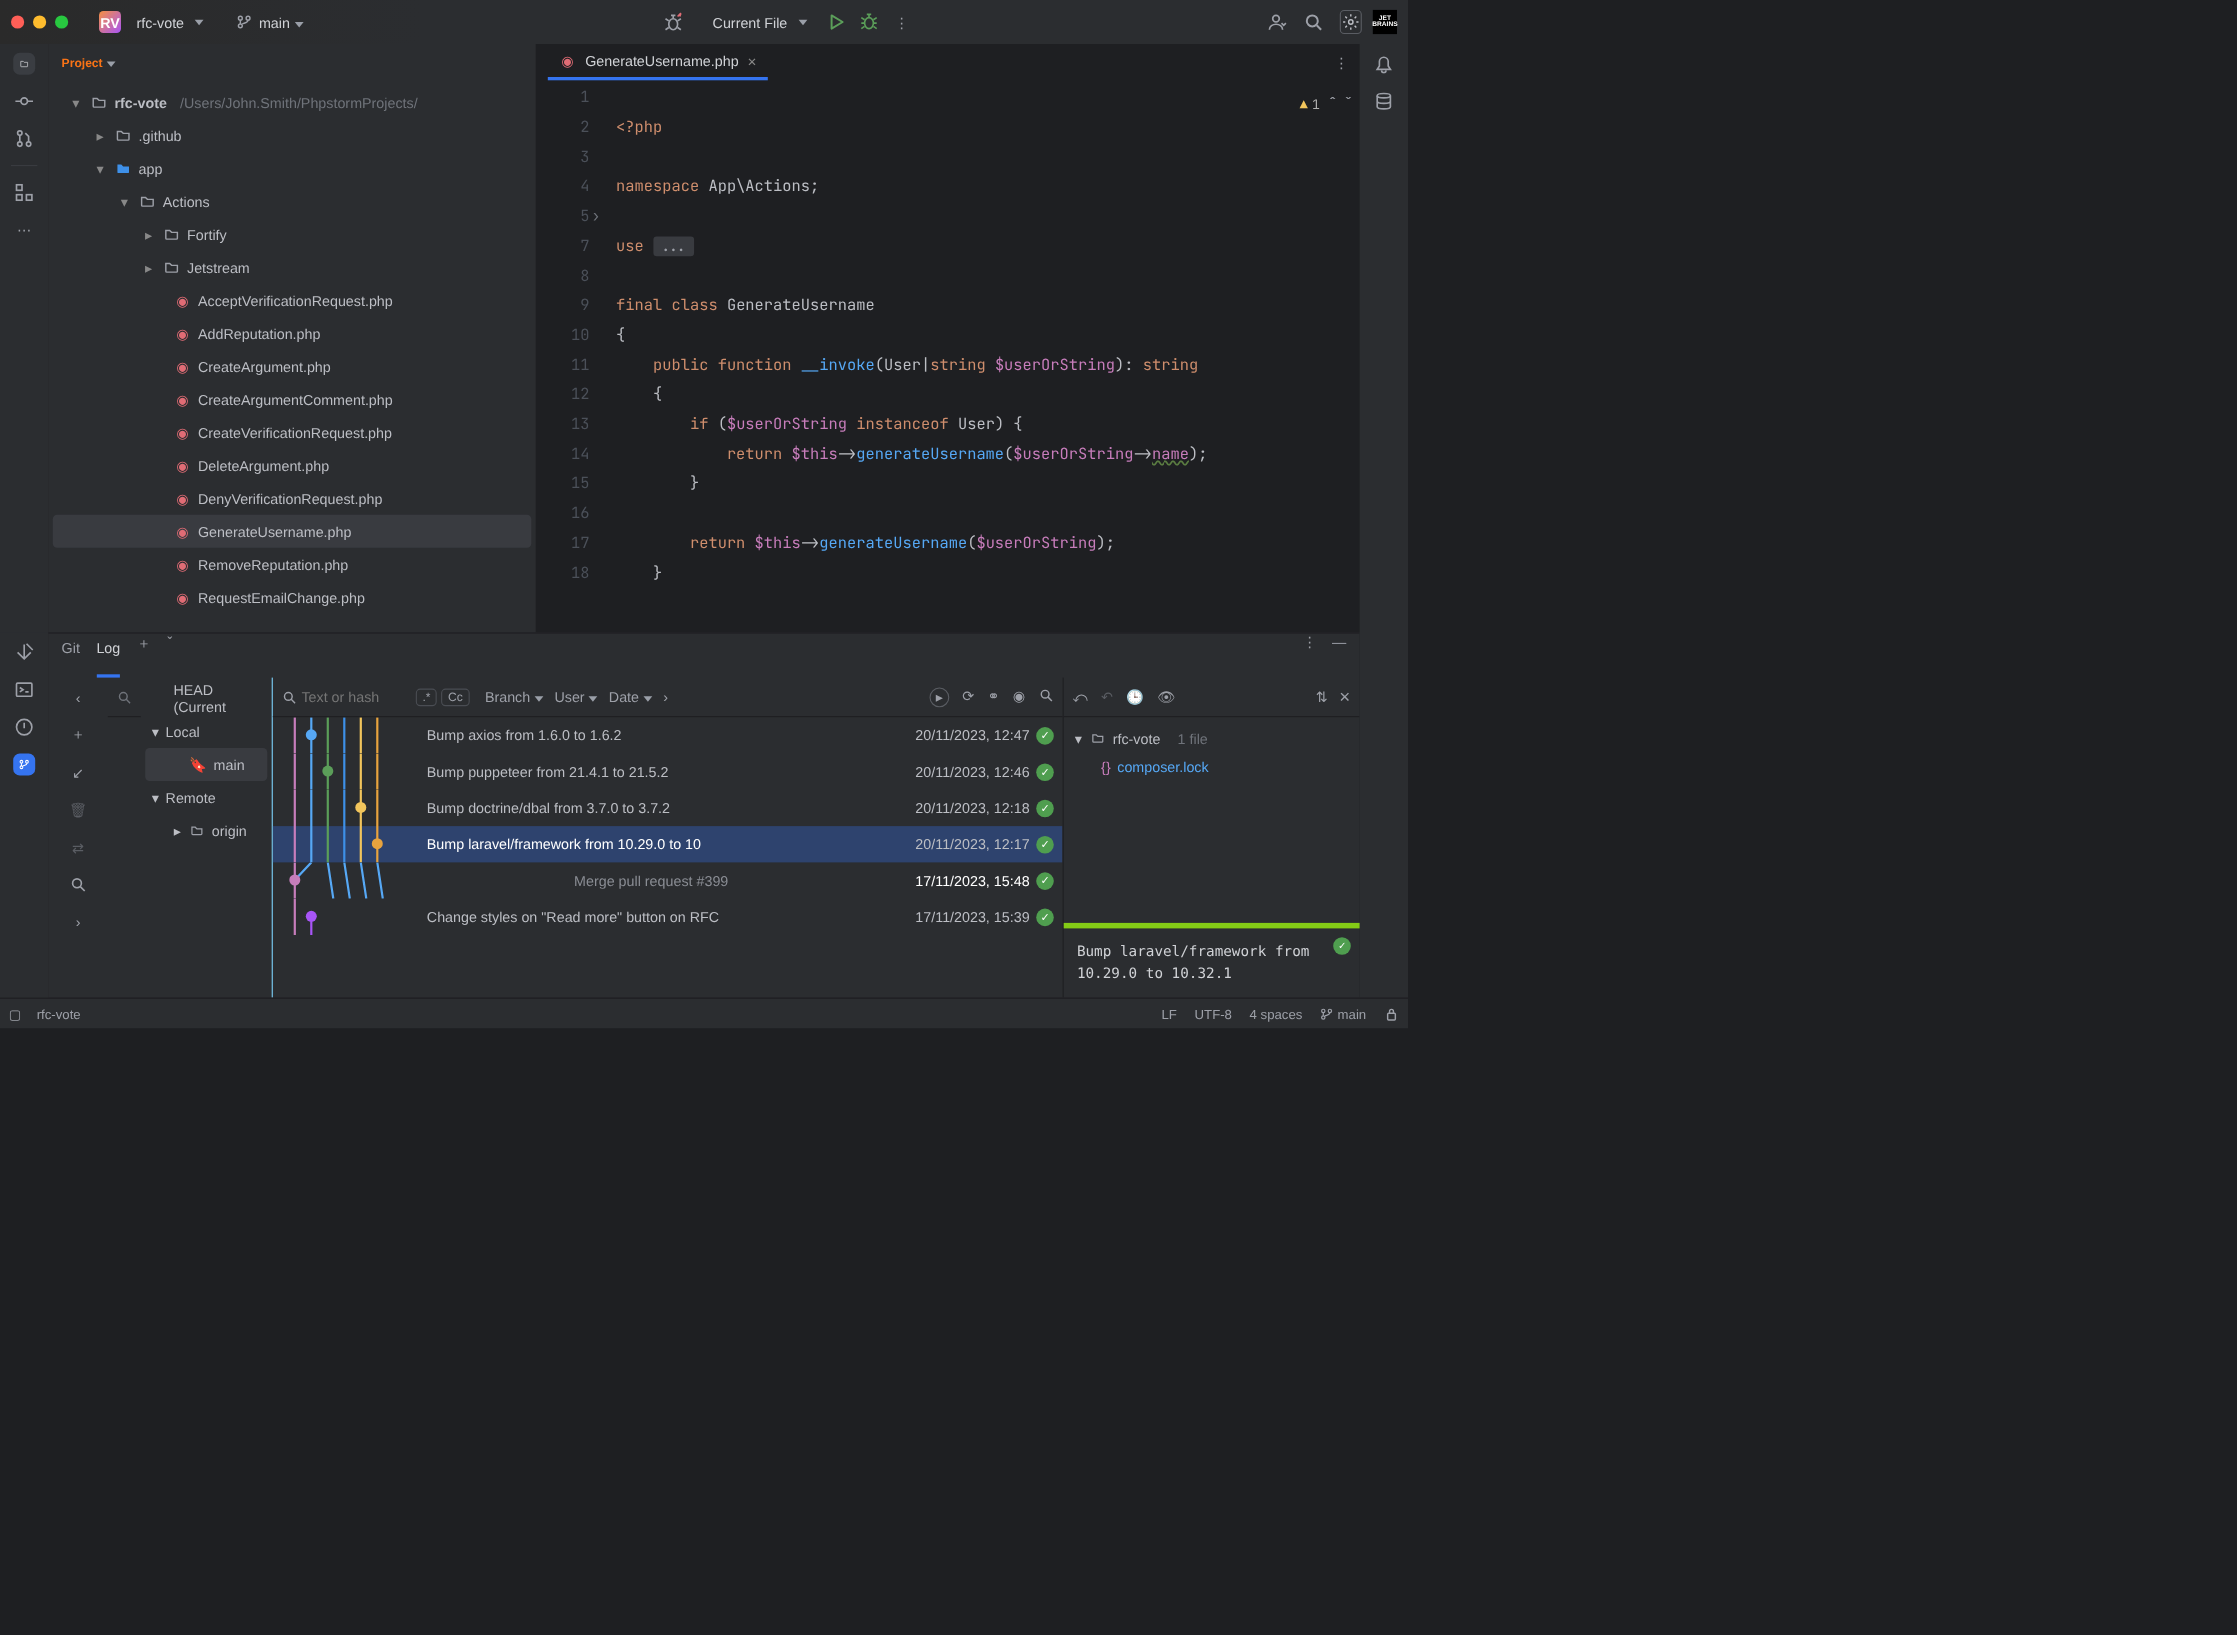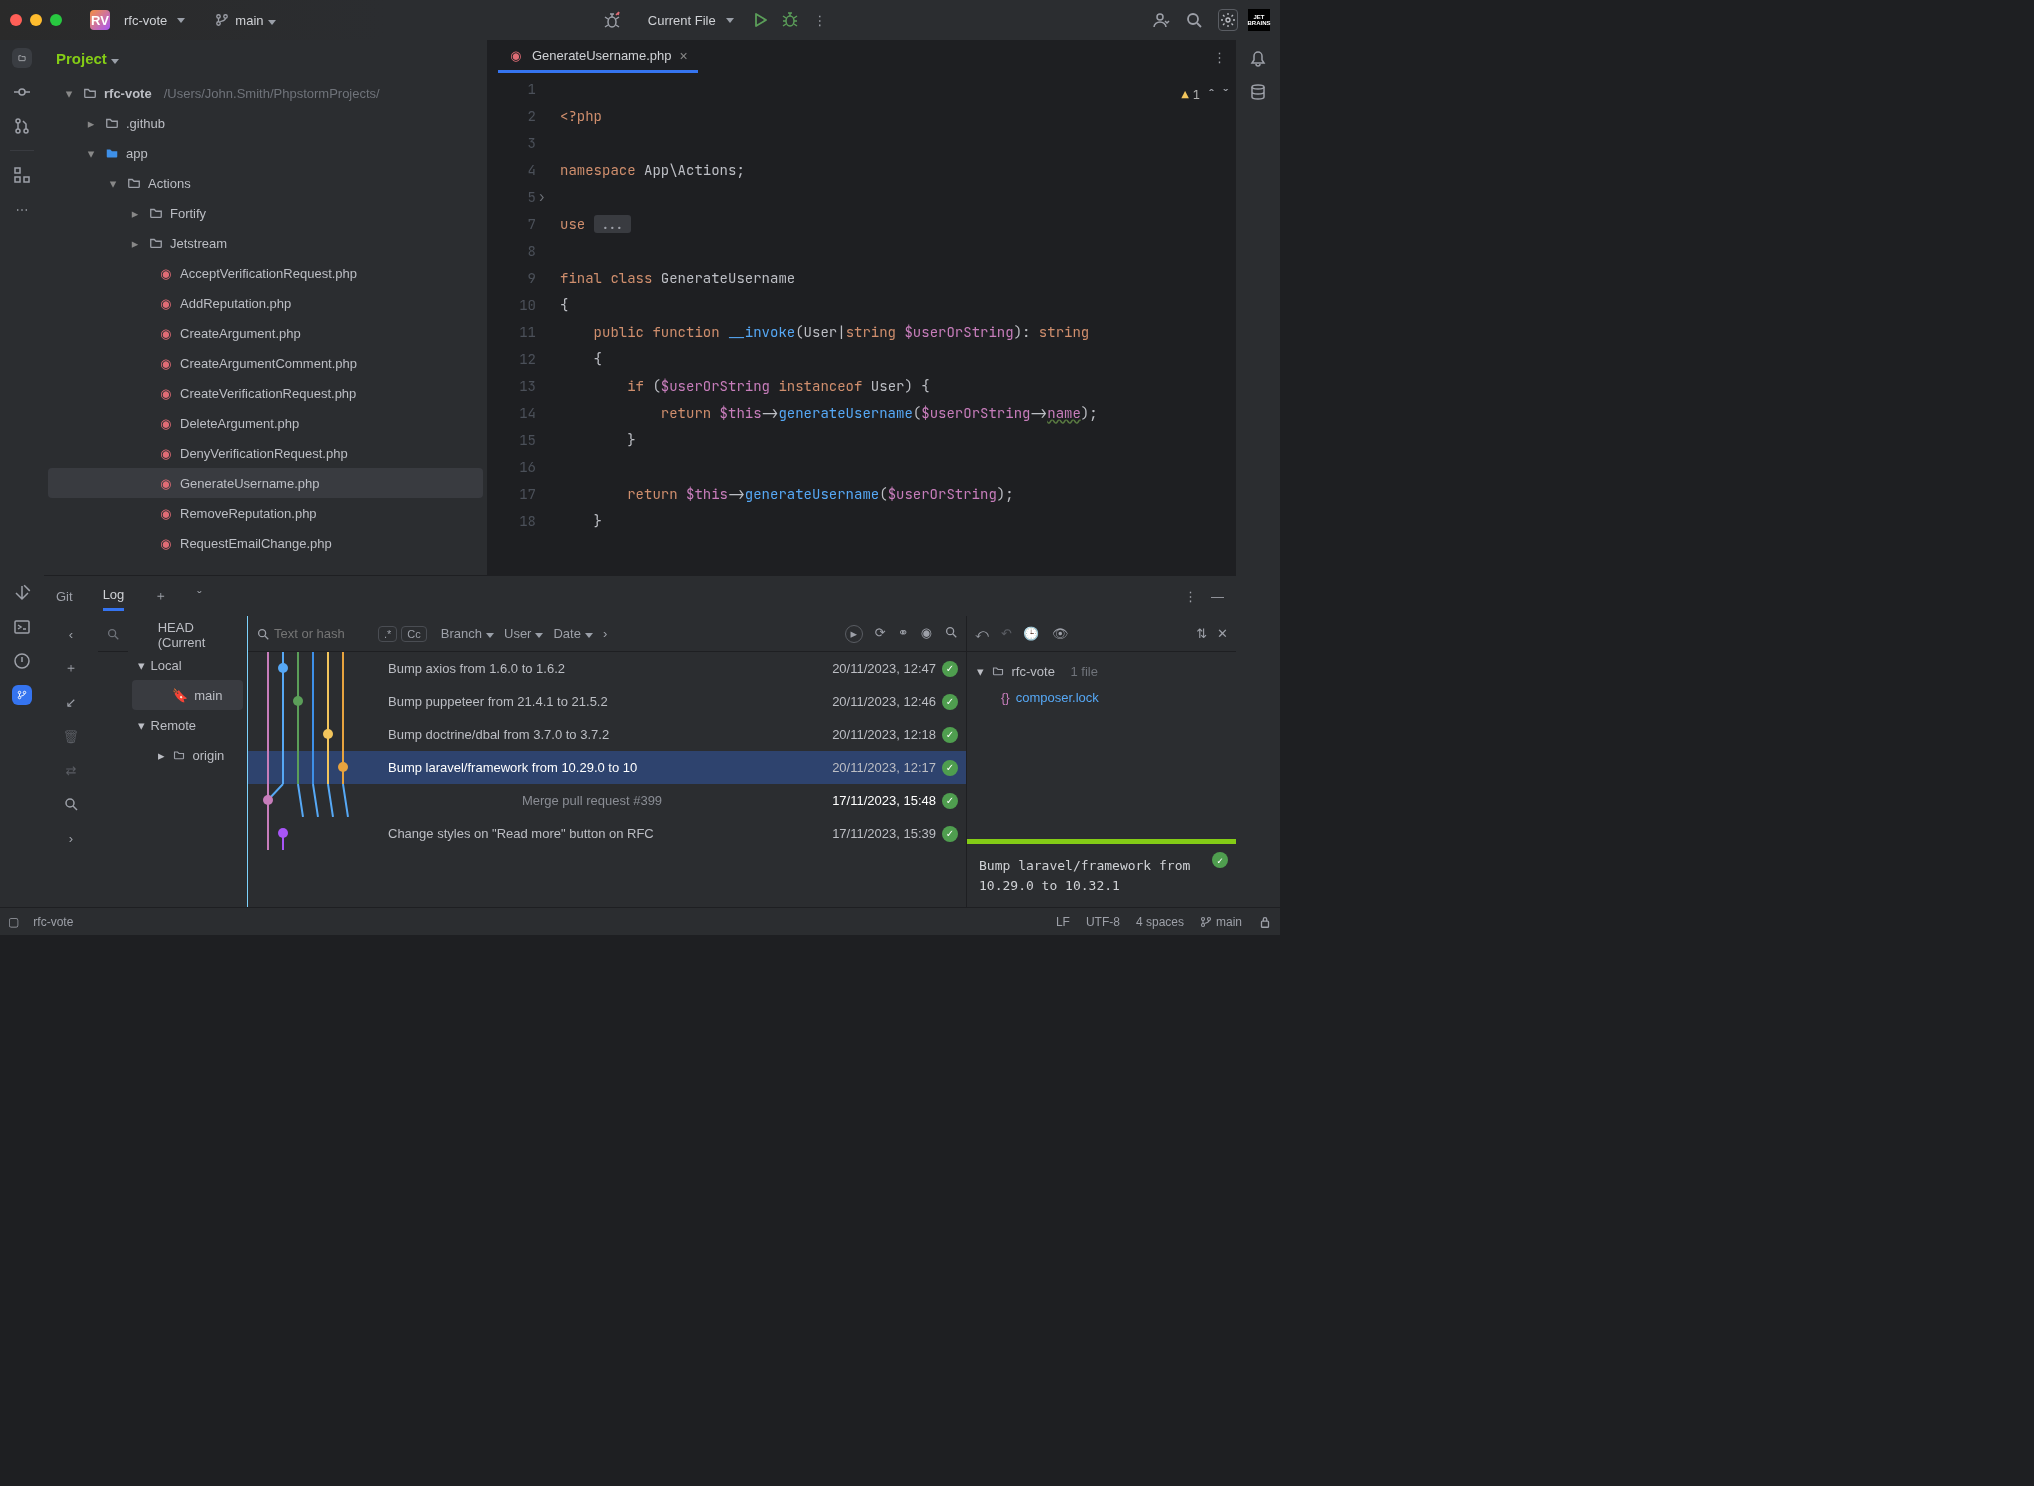--- a/index.html
+++ b/index.html
@@ -21,21 +21,21 @@
 .ico-box{width:22px;height:22px;border:1px solid #5a5d63;border-radius:4px;display:flex;align-items:center;justify-content:center}
 
 .main-row { flex:1; display:flex; min-height:0; }
 .left-strip { width:44px; background:#2b2d30; display:flex; flex-direction:column; align-items:center; padding-top:8px; gap:14px; }
 .left-strip .ico.active{background:#3a3d42;border-radius:6px;padding:6px}
 .right-strip { width:44px; background:#2b2d30; display:flex; flex-direction:column; align-items:center; padding-top:8px; gap:14px; }
 
 .center-col { flex:1; display:flex; flex-direction:column; min-width:0; }
 .upper-row { display:flex; height:535px; }
 .project-panel { width:444px; background:#2b2d30; display:flex; flex-direction:column; border-right:1px solid #1e1f22;}
-.panel-head { height:36px; display:flex; align-items:center; padding:0 12px; font-size:15px; color:#84cc16; font-weight:600;}
+.panel-head { height:36px; display:flex; align-items:center; padding:0 12px; font-size:11px; color:#f97316; font-weight:600;}
 .tree { flex:1; overflow:auto; padding:2px 4px; }
 .node { display:flex; align-items:center; height:30px; padding-left:0; cursor:pointer; white-space:nowrap; gap:6px;}
 .node .tw{width:14px;text-align:center;color:#888}
 .tw.open::before{content:"▾"} .tw.closed::before{content:"▸"}
 .node.sel{background:#393b40;border-radius:4px}
 .fi{width:16px;height:16px;display:inline-flex;align-items:center;justify-content:center}
 .fi.folder{color:#9da0a8} .fi.folder.blue{color:#3e90e8}
 .fi.php{color:#e06c75}
 .node .path{color:#6f737a;margin-left:6px;font-weight:400}
 .indent{display:inline-block}
@@ -49,21 +49,21 @@
 .gutter { width:60px; text-align:right; color:#4b5059; padding-right:12px; user-select:none;}
 .code { flex:1; white-space:pre; padding-left:12px; }
 .k{color:#cf8e6d}.v{color:#c77dbb}.m{color:#56a8f5}.w{color:#bcbec4}
 .prop{color:#c77dbb;text-decoration:underline wavy #5a7c41}
 .fold{background:#393b40;padding:0 6px;border-radius:3px;color:#9da0a8}
 .code-warn{position:absolute;top:6px;right:36px;display:flex;align-items:center;gap:4px;color:#b0b0b0;font-size:12px}
 .code-warn .tri{color:#f2c55c}
 .nav-arrows{position:absolute;top:6px;right:6px;color:#9da0a8;display:flex;gap:6px}
 
 .vcs { flex:1; display:flex; flex-direction:column; background:#2b2d30; border-top:1px solid #1e1f22;}
-.vcs-tabs{height:40px;display:flex;align-items:center;padding:0 12px;gap:30px}
+.vcs-tabs{height:40px;display:flex;padding:0 12px;gap:15px}
 .vcs-tab{color:#9da0a8;padding:6px 0;cursor:pointer}
 .vcs-tab.active{color:#d0d2d6;border-bottom:3px solid #3574f0}
 .vcs-ico{color:#9da0a8;cursor:pointer}
 .vcs-tabs .right{margin-left:auto;display:flex;gap:14px}
 .vcs-body{flex:1;display:flex;min-height:0}
 .vcs-left{width:54px;display:flex;flex-direction:column;align-items:center;padding-top:8px;gap:14px}
 .vcs-branches{width:150px;border-right:1px solid #7dd3fc;display:flex;flex-direction:row}
 .vcs-search-row{height:36px;border-bottom:1px solid #1e1f22;display:flex;align-items:center;padding:0 8px;color:#6f737a}
 .branch-list{flex:1;padding:4px}
 .bnode{display:flex;align-items:center;height:30px;padding-left:6px;gap:6px;cursor:pointer}

